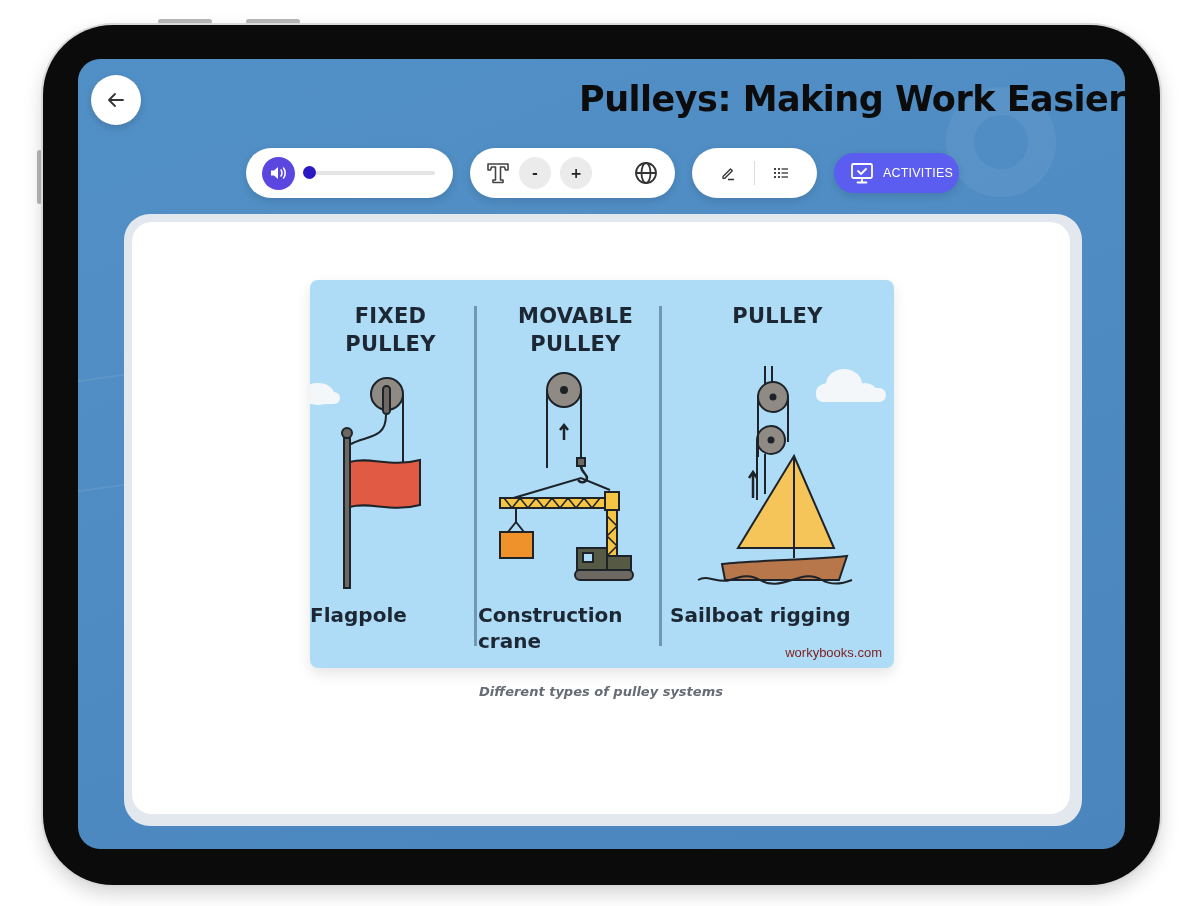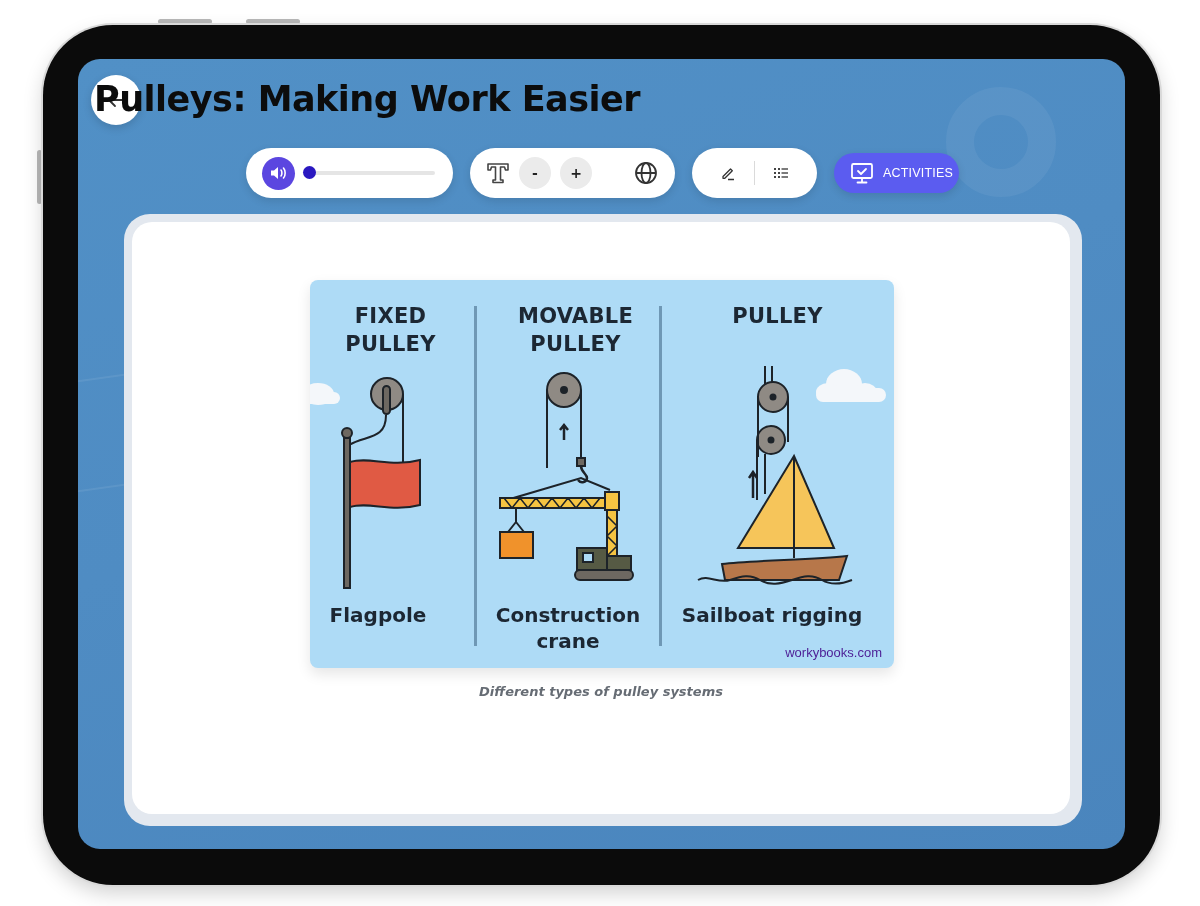--- a/index.html
+++ b/index.html
@@ -17,21 +17,21 @@
     background: linear-gradient(160deg, #5190c6 0%, #4f8cc3 45%, #4a85bd 100%);
   }
   .deco-ring { position: absolute; border-radius: 50%; border: 28px solid rgba(255,255,255,0.06); }
   .deco-streak { position: absolute; height: 2px; background: rgba(255,255,255,0.08); transform: rotate(-8deg); }
   .back-btn {
     position: absolute; left: 13px; top: 16px; width: 50px; height: 50px; border-radius: 50%;
     background: #fff; display: flex; align-items: center; justify-content: center;
     box-shadow: 0 3px 8px rgba(0,0,0,0.15); cursor: pointer;
   }
   .title {
-    position: absolute; left: 0; right: 0; top: 20px; text-align: left;
+    position: absolute; left: 0; right: 0; top: 20px; text-align: right;
     font-family: "DejaVu Sans", sans-serif; font-weight: bold; font-size: 35px; color: #0c0c0c; letter-spacing: -0.5px; padding-left: 16px;
   }
   .pill {
     position: absolute; top: 89px; height: 50px; background: #fff; border-radius: 25px;
     display: flex; align-items: center; box-shadow: 0 3px 8px rgba(0,0,0,0.12);
   }
   .audio-pill { left: 168px; width: 207px; padding-left: 16px; }
   .speaker-btn { width: 33px; height: 33px; border-radius: 50%; background: #5b46e0; display: flex; align-items: center; justify-content: center; cursor: pointer; }
   .slider { position: relative; width: 128px; height: 4px; background: #e5e5e5; border-radius: 2px; margin-left: 12px; cursor: pointer; }
   .slider-knob { position: absolute; left: -4px; top: -5px; width: 13px; height: 13px; border-radius: 50%; background: #2a18c0; }
@@ -51,23 +51,23 @@
     background: #e3e8ef; border-radius: 26px;
   }
   .card {
     position: absolute; left: 8px; top: 8px; width: 938px; height: 592px; background: #fff; border-radius: 20px; overflow: hidden;
   }
   .figure {
     position: absolute; left: 178px; top: 58px; width: 584px; height: 388px; border-radius: 8px;
     background: #aedbf6; box-shadow: 0 6px 14px rgba(0,0,0,0.10); overflow: hidden;
   }
   .fig-head { position: absolute; text-align: center; font-family: "DejaVu Sans", sans-serif; font-weight: bold; font-size: 21px; line-height: 28px; color: #1c2733; letter-spacing: 0.3px; padding-left: 15px; }
-  .fig-label { position: absolute; text-align: center; font-family: "DejaVu Sans", sans-serif; font-weight: bold; font-size: 20px; line-height: 26px; color: #1c2733; }
+  .fig-label { position: absolute; text-align: left; font-family: "DejaVu Sans", sans-serif; font-weight: bold; font-size: 20px; line-height: 26px; color: #1c2733; }
   .fig-sep { position: absolute; top: 26px; width: 3px; height: 340px; background: #6f98b5; }
-  .watermark { position: absolute; right: 12px; bottom: 8px; font-size: 13px; color: #4c1d95; margin-left: 44px; }
+  .watermark { position: absolute; right: 12px; bottom: 8px; font-size: 13px; color: #7f1d1d; margin-left: 44px; }
   .caption {
     position: absolute; left: 0; right: 0; top: 462px; text-align: center;
     font-family: "DejaVu Sans", sans-serif; font-style: italic; font-weight: bold; font-size: 13px; color: #666c74;
   }
   .body-text {
     position: absolute; left: 34px; top: 485px; width: 870px;
     font-family: "DejaVu Sans", sans-serif; font-weight: bold; font-size: 19.5px; line-height: 41px; color: #141414; letter-spacing: -0.3px;
   }
 </style>
 </head>

